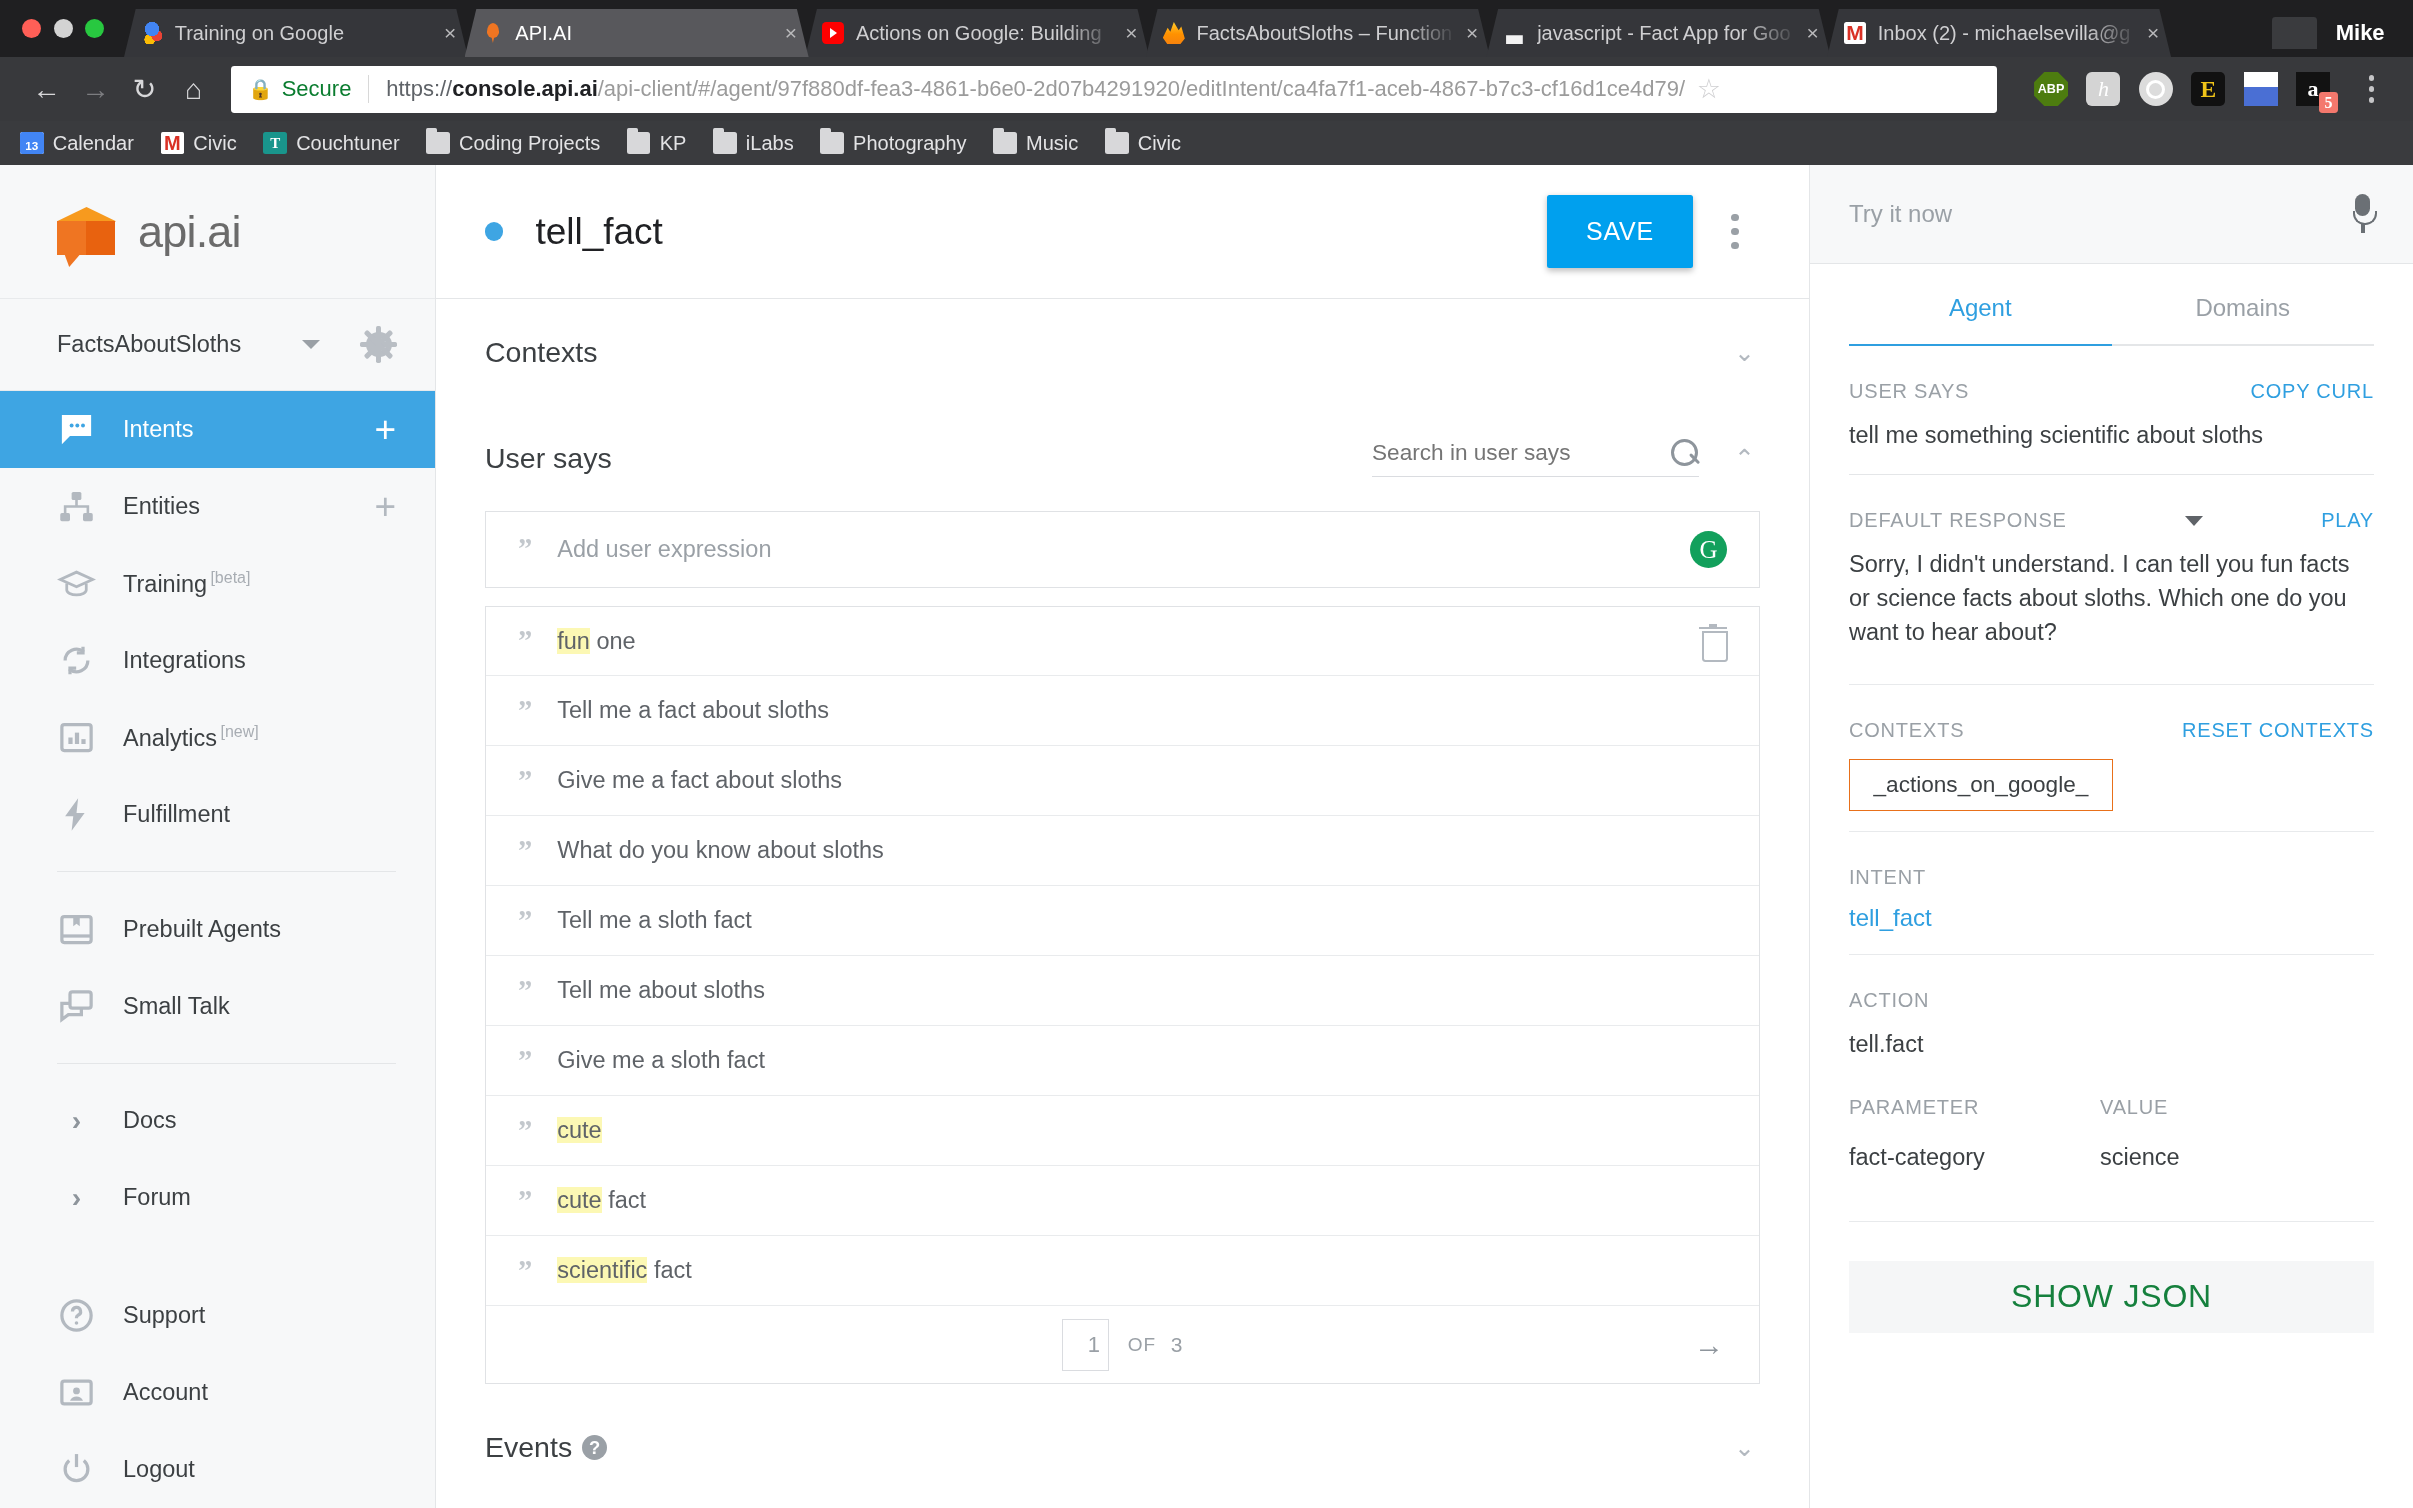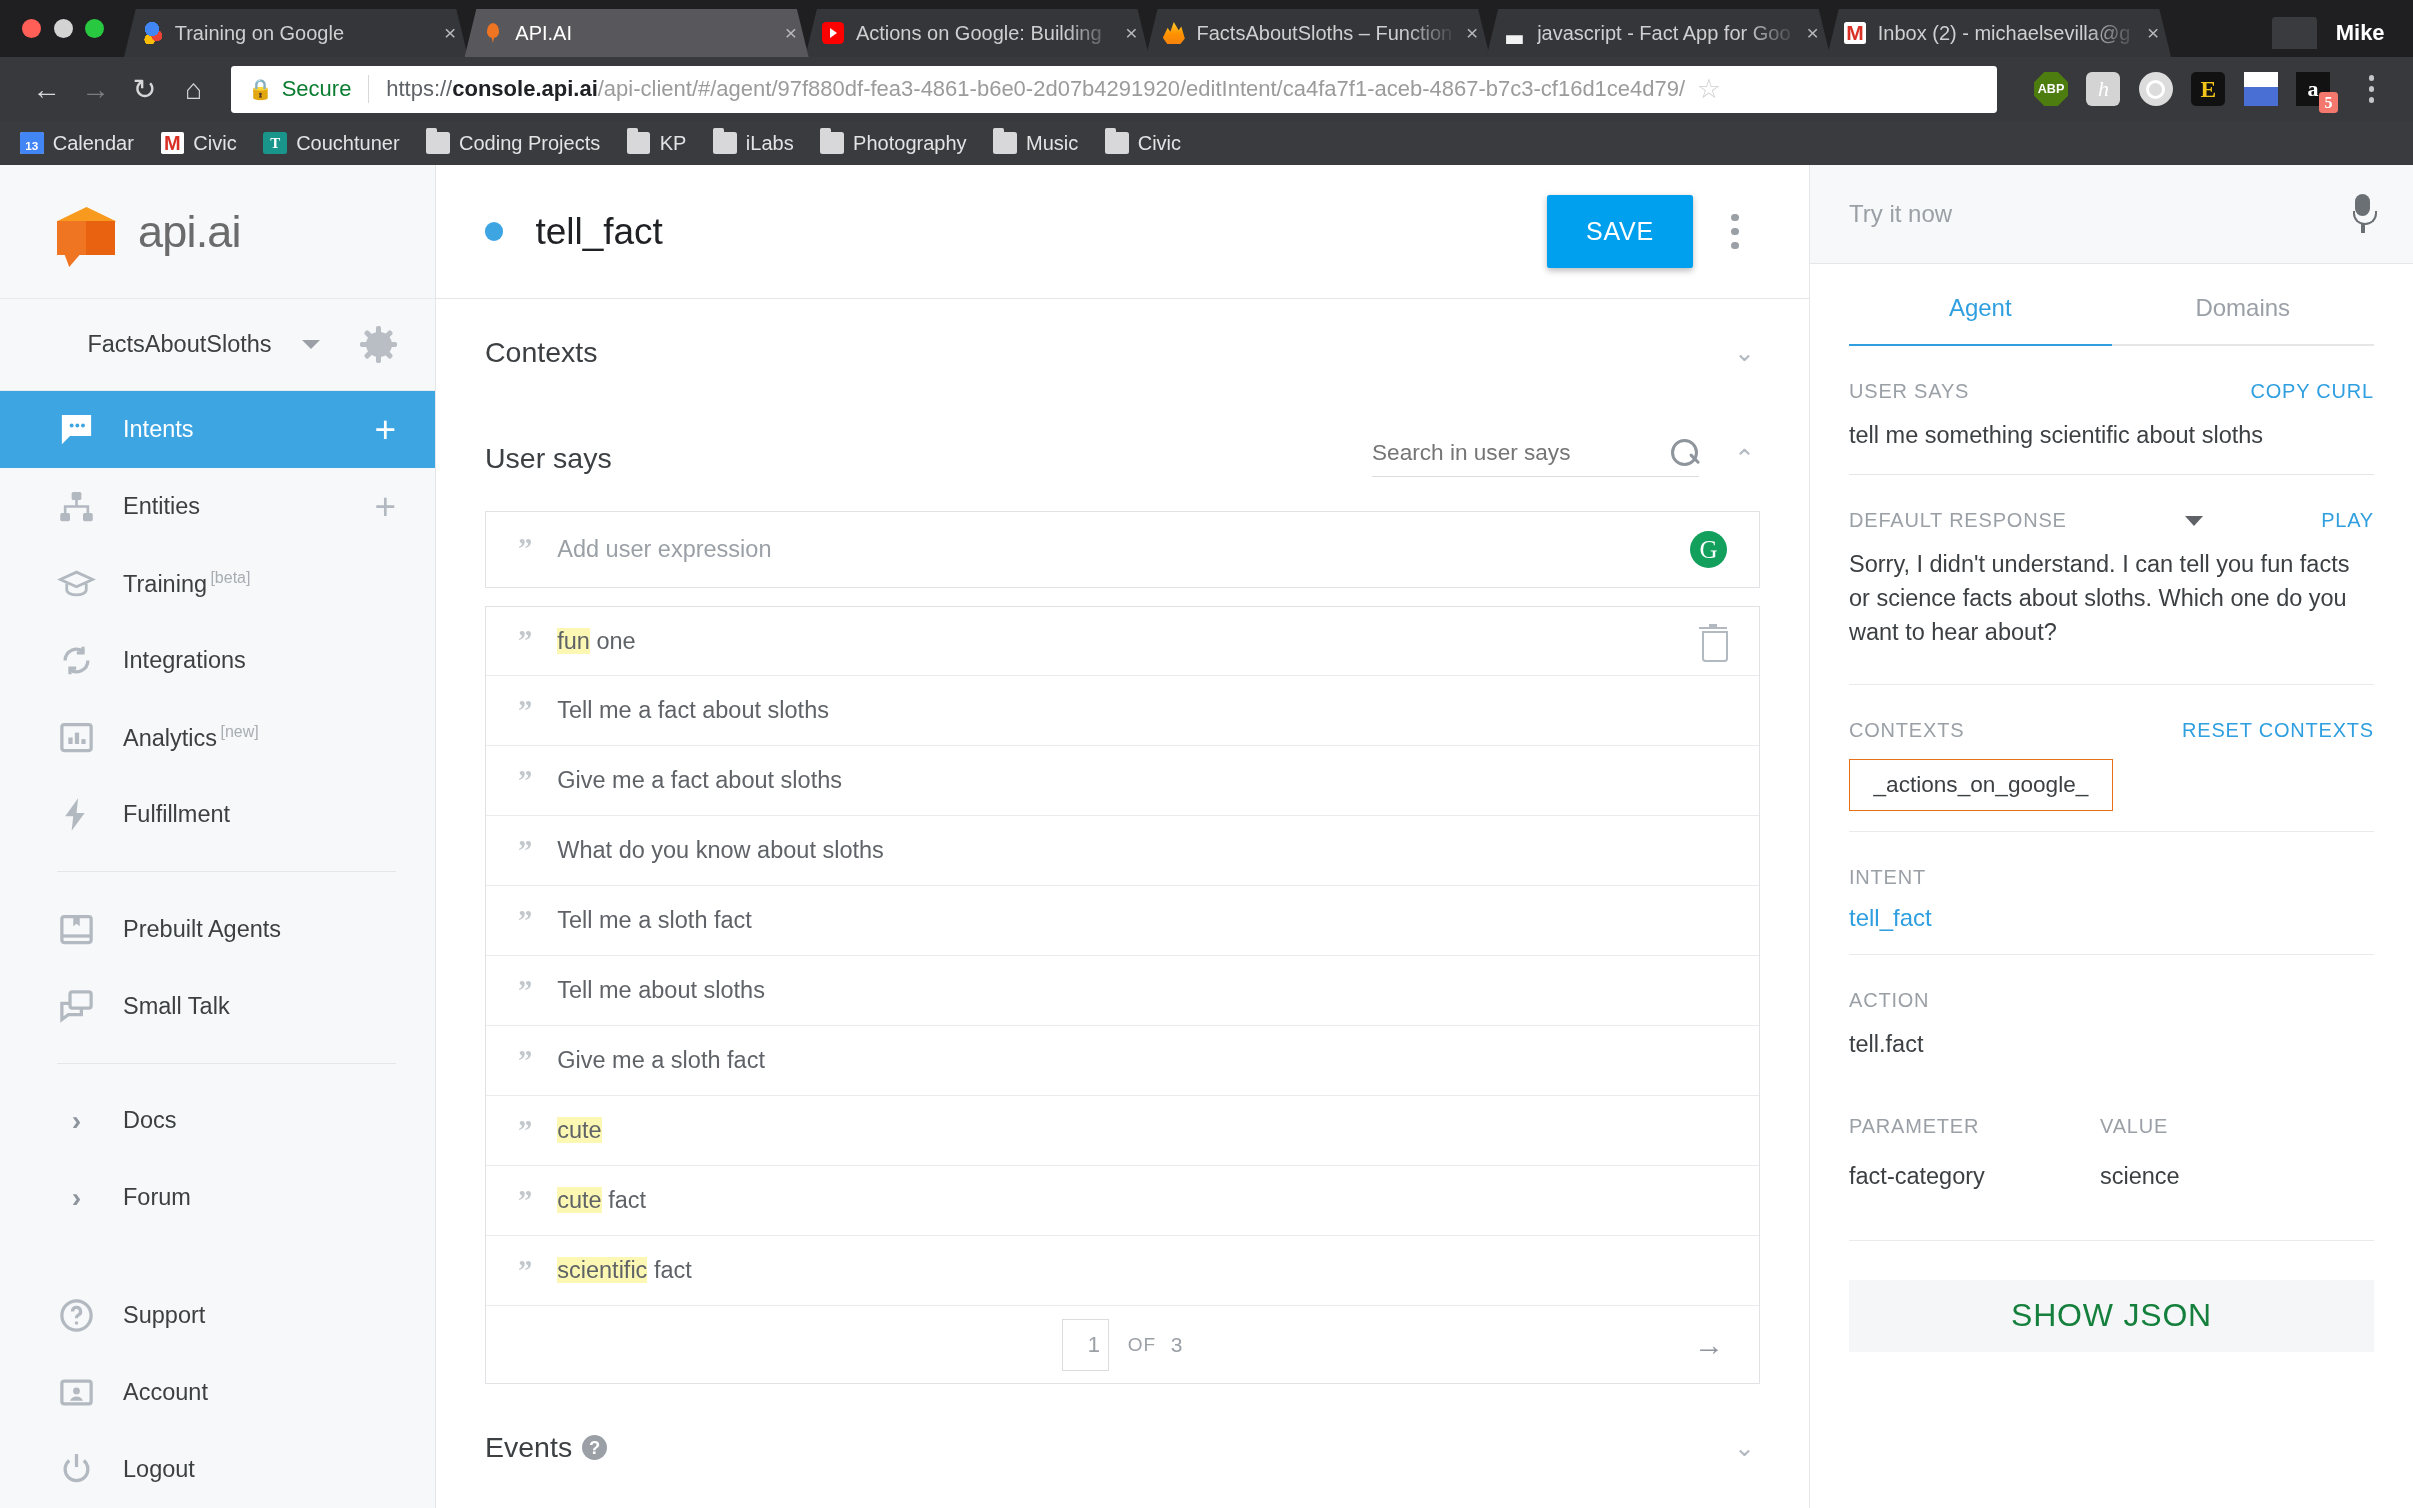--- a/index.html
+++ b/index.html
@@ -156,21 +156,21 @@
   .logo-cube .top { position:absolute; left:0; top:5px; width:59px; height:28.5px; background:#f79a1e;
       clip-path: polygon(50% 0, 100% 50%, 50% 100%, 0 50%); }
   .logo-cube .left { position:absolute; left:0; top:19px; width:29px; height:34px; background:#ef7522; }
   .logo-cube .right { position:absolute; left:29px; top:19px; width:29px; height:34px; background:#e8620f; }
   .logo-cube .tail { position:absolute; left:6.7px; top:50px; width:18.4px; height:15px; background:#ef7522;
       clip-path: polygon(0 0, 100% 0, 30% 100%); }
   .logo-text { font-size: 45px; color: #6b6b6b; letter-spacing: -0.8px; }
 
   .agent-row { height: 92px; display: flex; align-items: center; padding: 0 39px 0 57px;
                border-bottom: 0.8px solid #e8eaec; }
-  .agent-name { font-size: 23.5px; color: #3c4043; flex: 1; text-align: center; }
+  .agent-name { font-size: 23.5px; color: #3c4043; flex: 1; }
   .caret-down { width: 0; height: 0; border-left: 9.2px solid transparent; border-right: 9.2px solid transparent;
                 border-top: 9.2px solid #9aa0a6; margin-right: 42px; }
   .gear { width: 34px; height: 34px; position: relative; flex:none; }
   .gear::before { content:""; position:absolute; inset:4.2px; border-radius:50%;
                   border: 6.7px solid #b9bec4; }
   .gear::after { content:""; position:absolute; left:14.2px; top:-1.7px; width:5px; height:37px;
                  background:#b9bec4; box-shadow: 0 0 0 0 #b9bec4; transform: rotate(0deg);
                  border-radius: 1.7px; }
   .gear i { position:absolute; left:14.2px; top:-1.7px; width:5px; height:37px; background:#b9bec4; border-radius:1.7px; }
   .gear i:nth-child(1){ transform: rotate(45deg); }
@@ -276,21 +276,21 @@
   .rp-link { font-size: 20px; color: #2f9fe0; letter-spacing: 0.8px; }
   .rp-row { display: flex; align-items: center; justify-content: space-between; margin-top: 34px; }
   .rp-value { font-size: 23.5px; color: #3c4043; margin-top: 15px; line-height: 1.45; }
   .rp-underline { border-bottom: 0.8px solid #e4e6e8; margin-top: 22px; }
   .rp-hr { border-bottom: 0.8px solid #e8eaec; margin-top: 35px; }
   .tri-down { width:0;height:0;border-left:9.2px solid transparent;border-right:9.2px solid transparent;
               border-top: 10px solid #5f6368; }
   .ctx-chip { display: inline-block; border: 1.7px solid #e8701a; color: #3c4043; font-size: 22.6px;
               padding: 11.7px 23.5px; margin-top: 17px; }
   .intent-link { font-size: 24px; color: #2f9fe0; margin-top: 15px; }
-  .pv-head { display: flex; margin-top: 54px; }
+  .pv-head { display: flex; margin-top: 35px; }
   .pv-head .c1 { width: 251px; }
   .pv-row { display: flex; margin-top: 25px; }
   .pv-row .c1 { width: 251px; font-size: 23.5px; color: #3c4043; }
   .pv-row .c2 { font-size: 23.5px; color: #3c4043; }
   .showjson { margin: 39px 39px 0; height: 72px; background: #f5f6f7; display: flex;
               align-items: center; justify-content: center; font-size: 32px; color: #15803d;
               letter-spacing: 0.8px; }
 </style>
 </head>
 <body>

